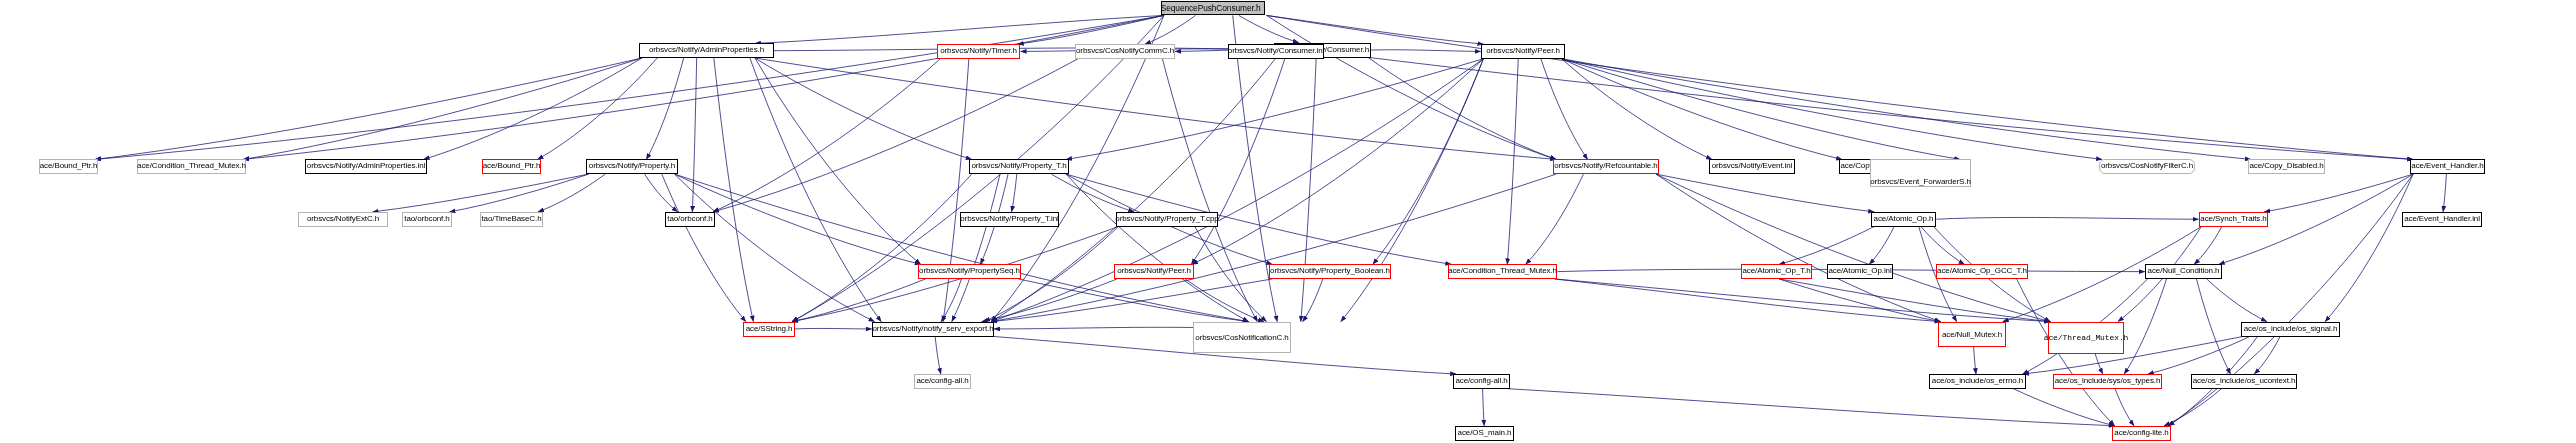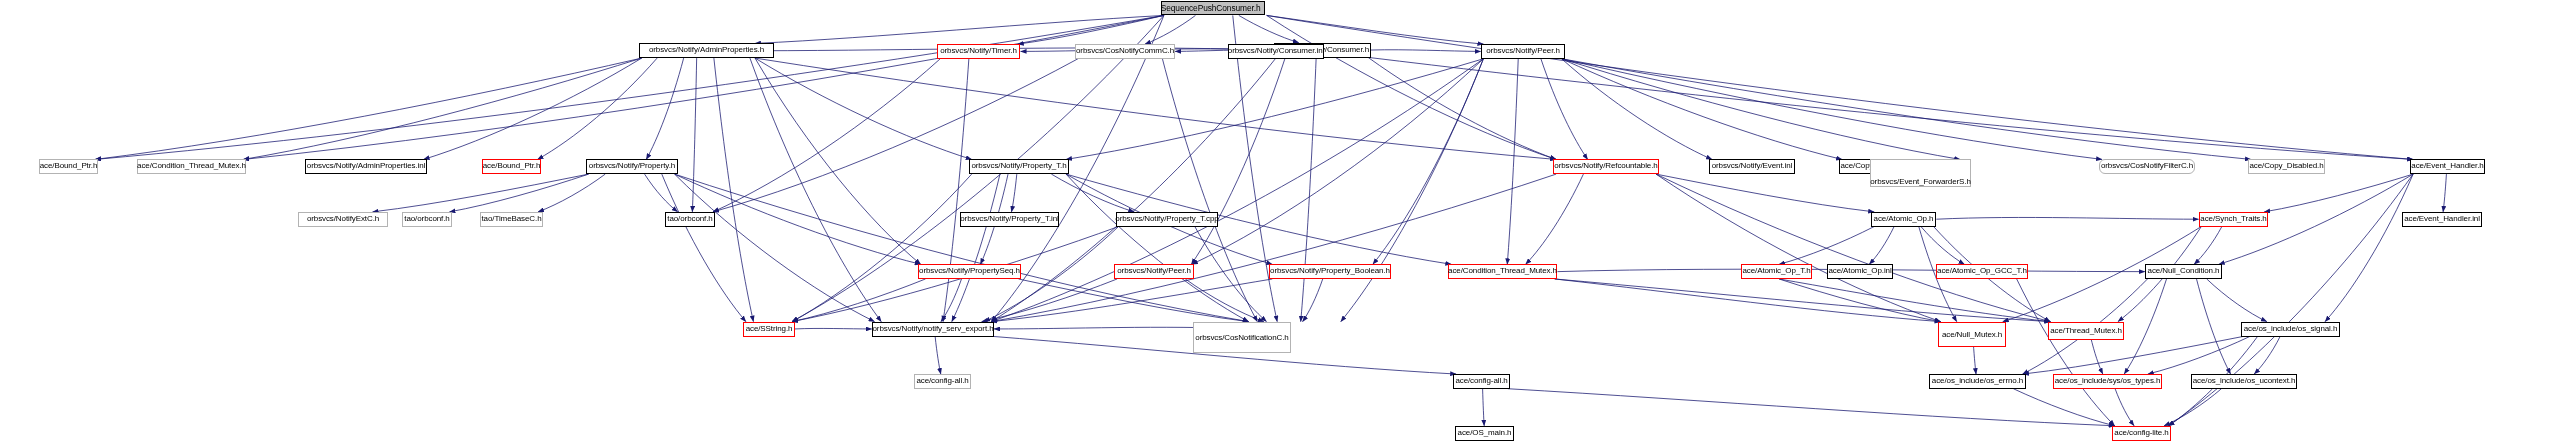--- a/index.html
+++ b/index.html
@@ -265,21 +265,21 @@
       </div>
       <div class="node black" style="left: 872px; top: 322px; width: 122px; height: 14.7px;">
         <span>orbsvcs/Notify/notify_serv_export.h</span>
       </div>
       <div class="node gray" style="left: 1193px; top: 322px; width: 98px; height: 31px;">
         <span>orbsvcs/CosNotificationC.h</span>
       </div>
       <div class="node red" style="left: 1938px; top: 322px; width: 68px; height: 25px;">
         <span>ace/Null_Mutex.h</span>
       </div>
-      <div class="node red" style="left: 2048px; top: 322px; width: 76px; height: 18px;">
+      <div class="node red" style="left: 2048px; top: 322px; width: 76px; height: 32px; font-family: Liberation Mono, monospace;">
         <span>ace/Thread_Mutex.h</span>
       </div>
       <div class="node black" style="left: 2241px; top: 322px; width: 99px; height: 14.7px;">
         <span>ace/os_include/os_signal.h</span>
       </div>
       <div class="node gray" style="left: 914px; top: 374px; width: 57px; height: 14.7px;">
         <span>ace/config-all.h</span>
       </div>
       <div class="node black" style="left: 1453px; top: 374px; width: 57px; height: 14.7px;">
         <span>ace/config-all.h</span>

